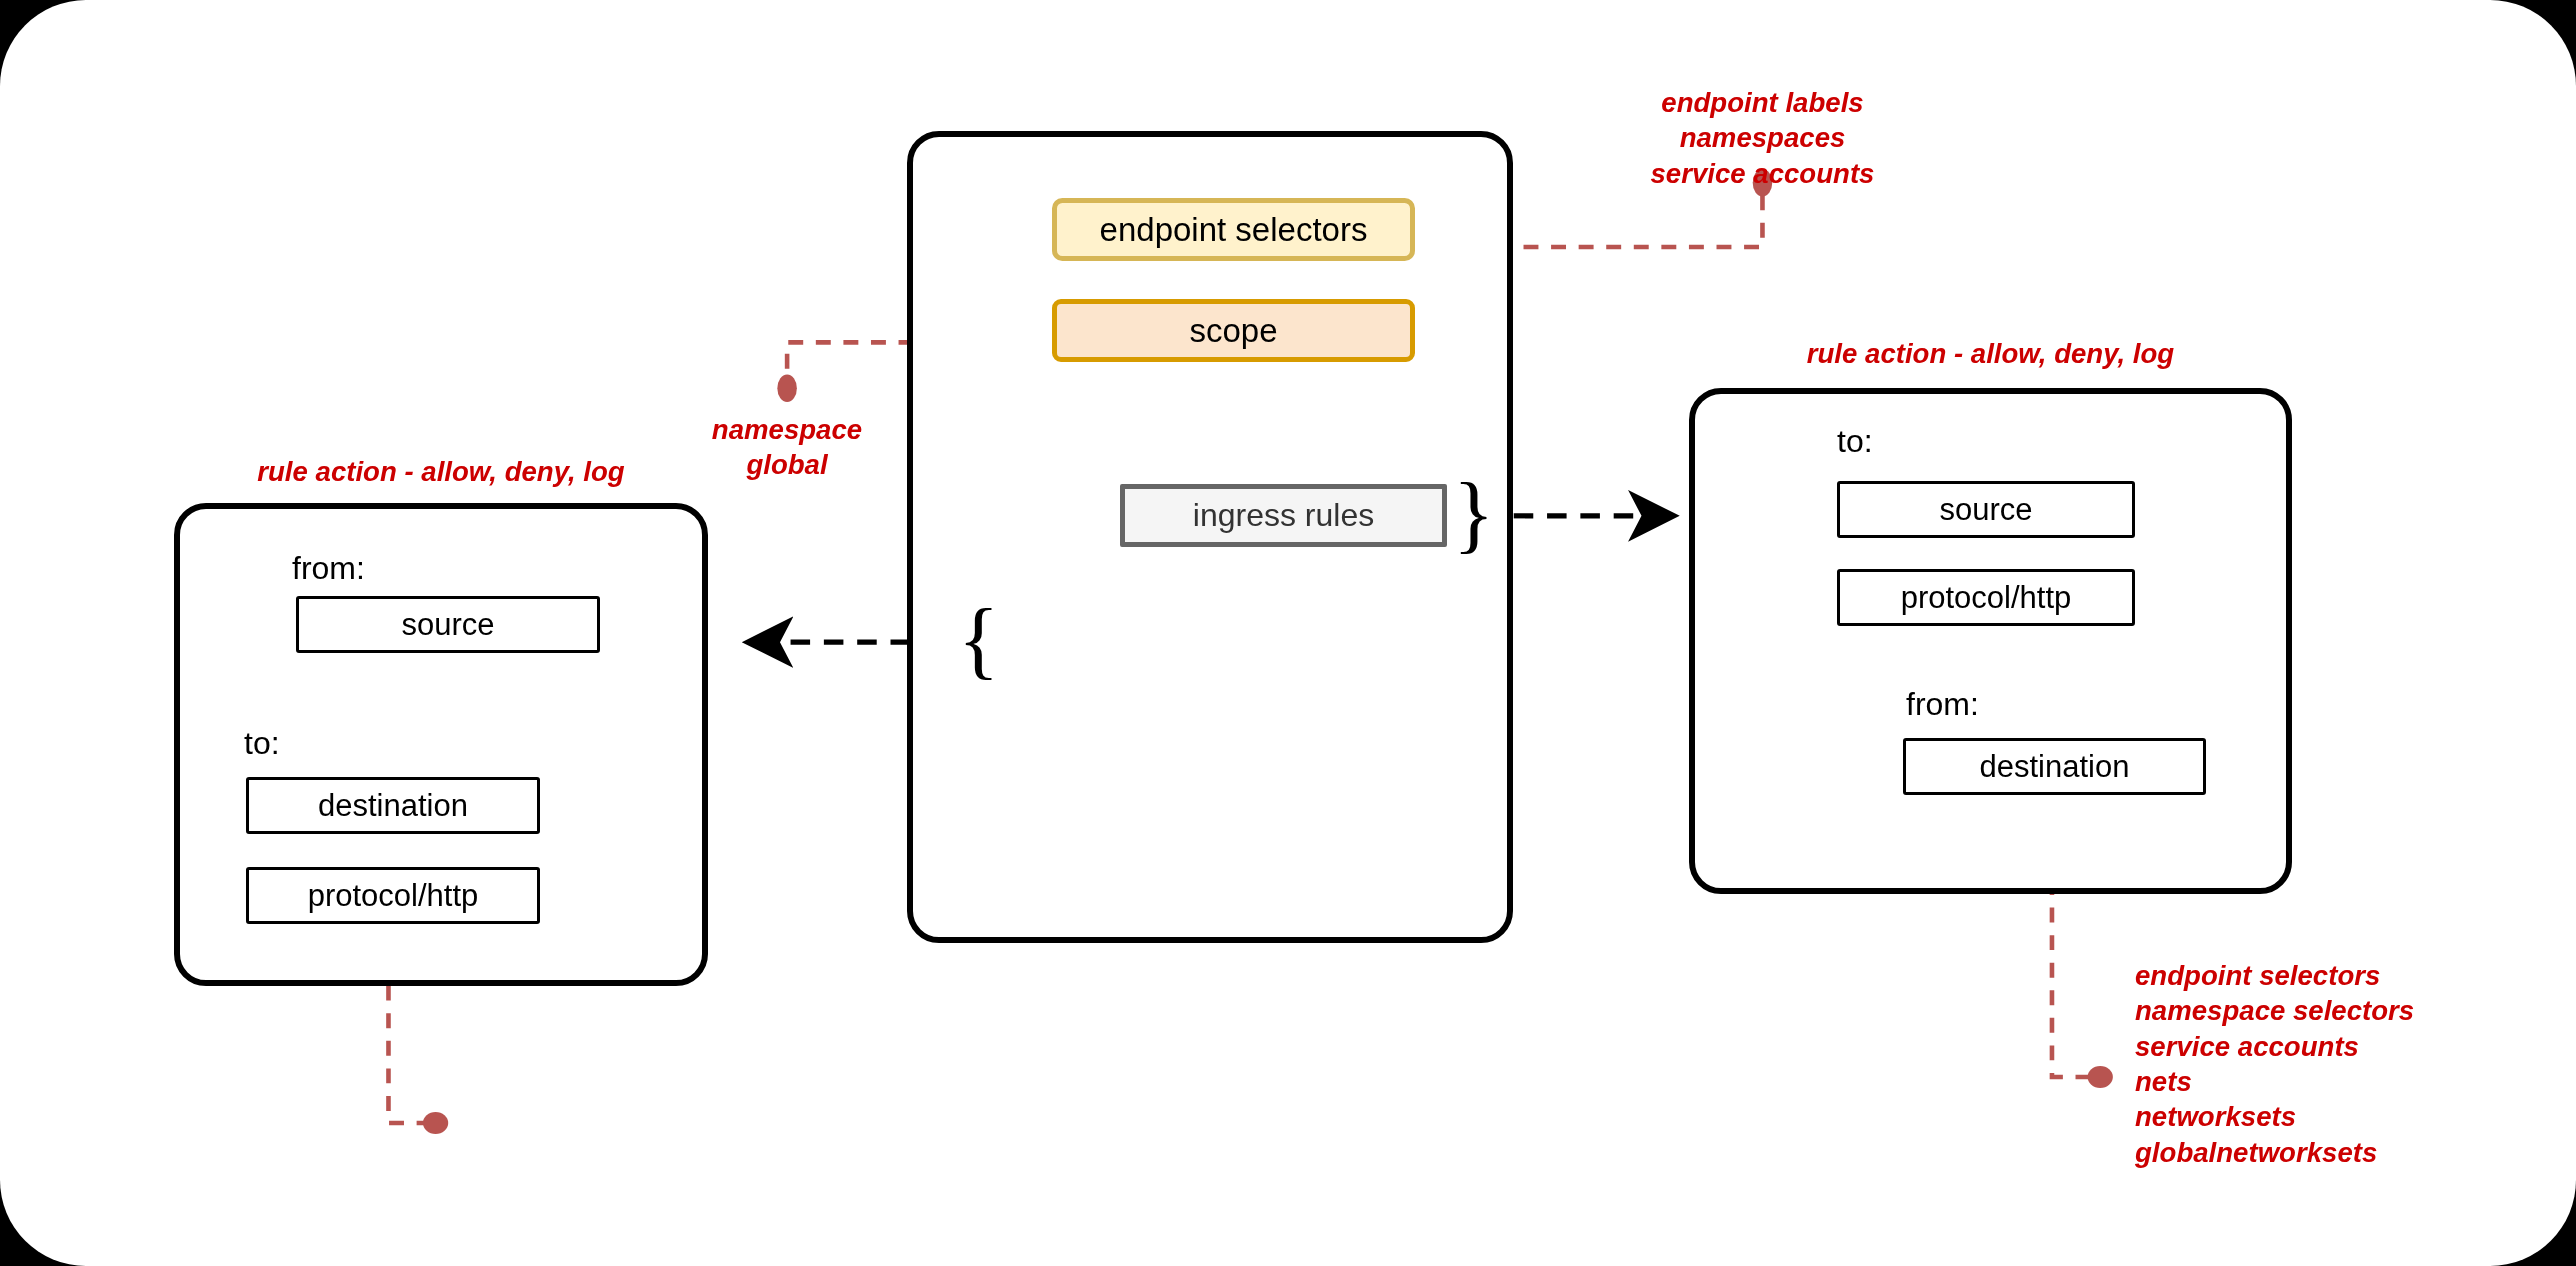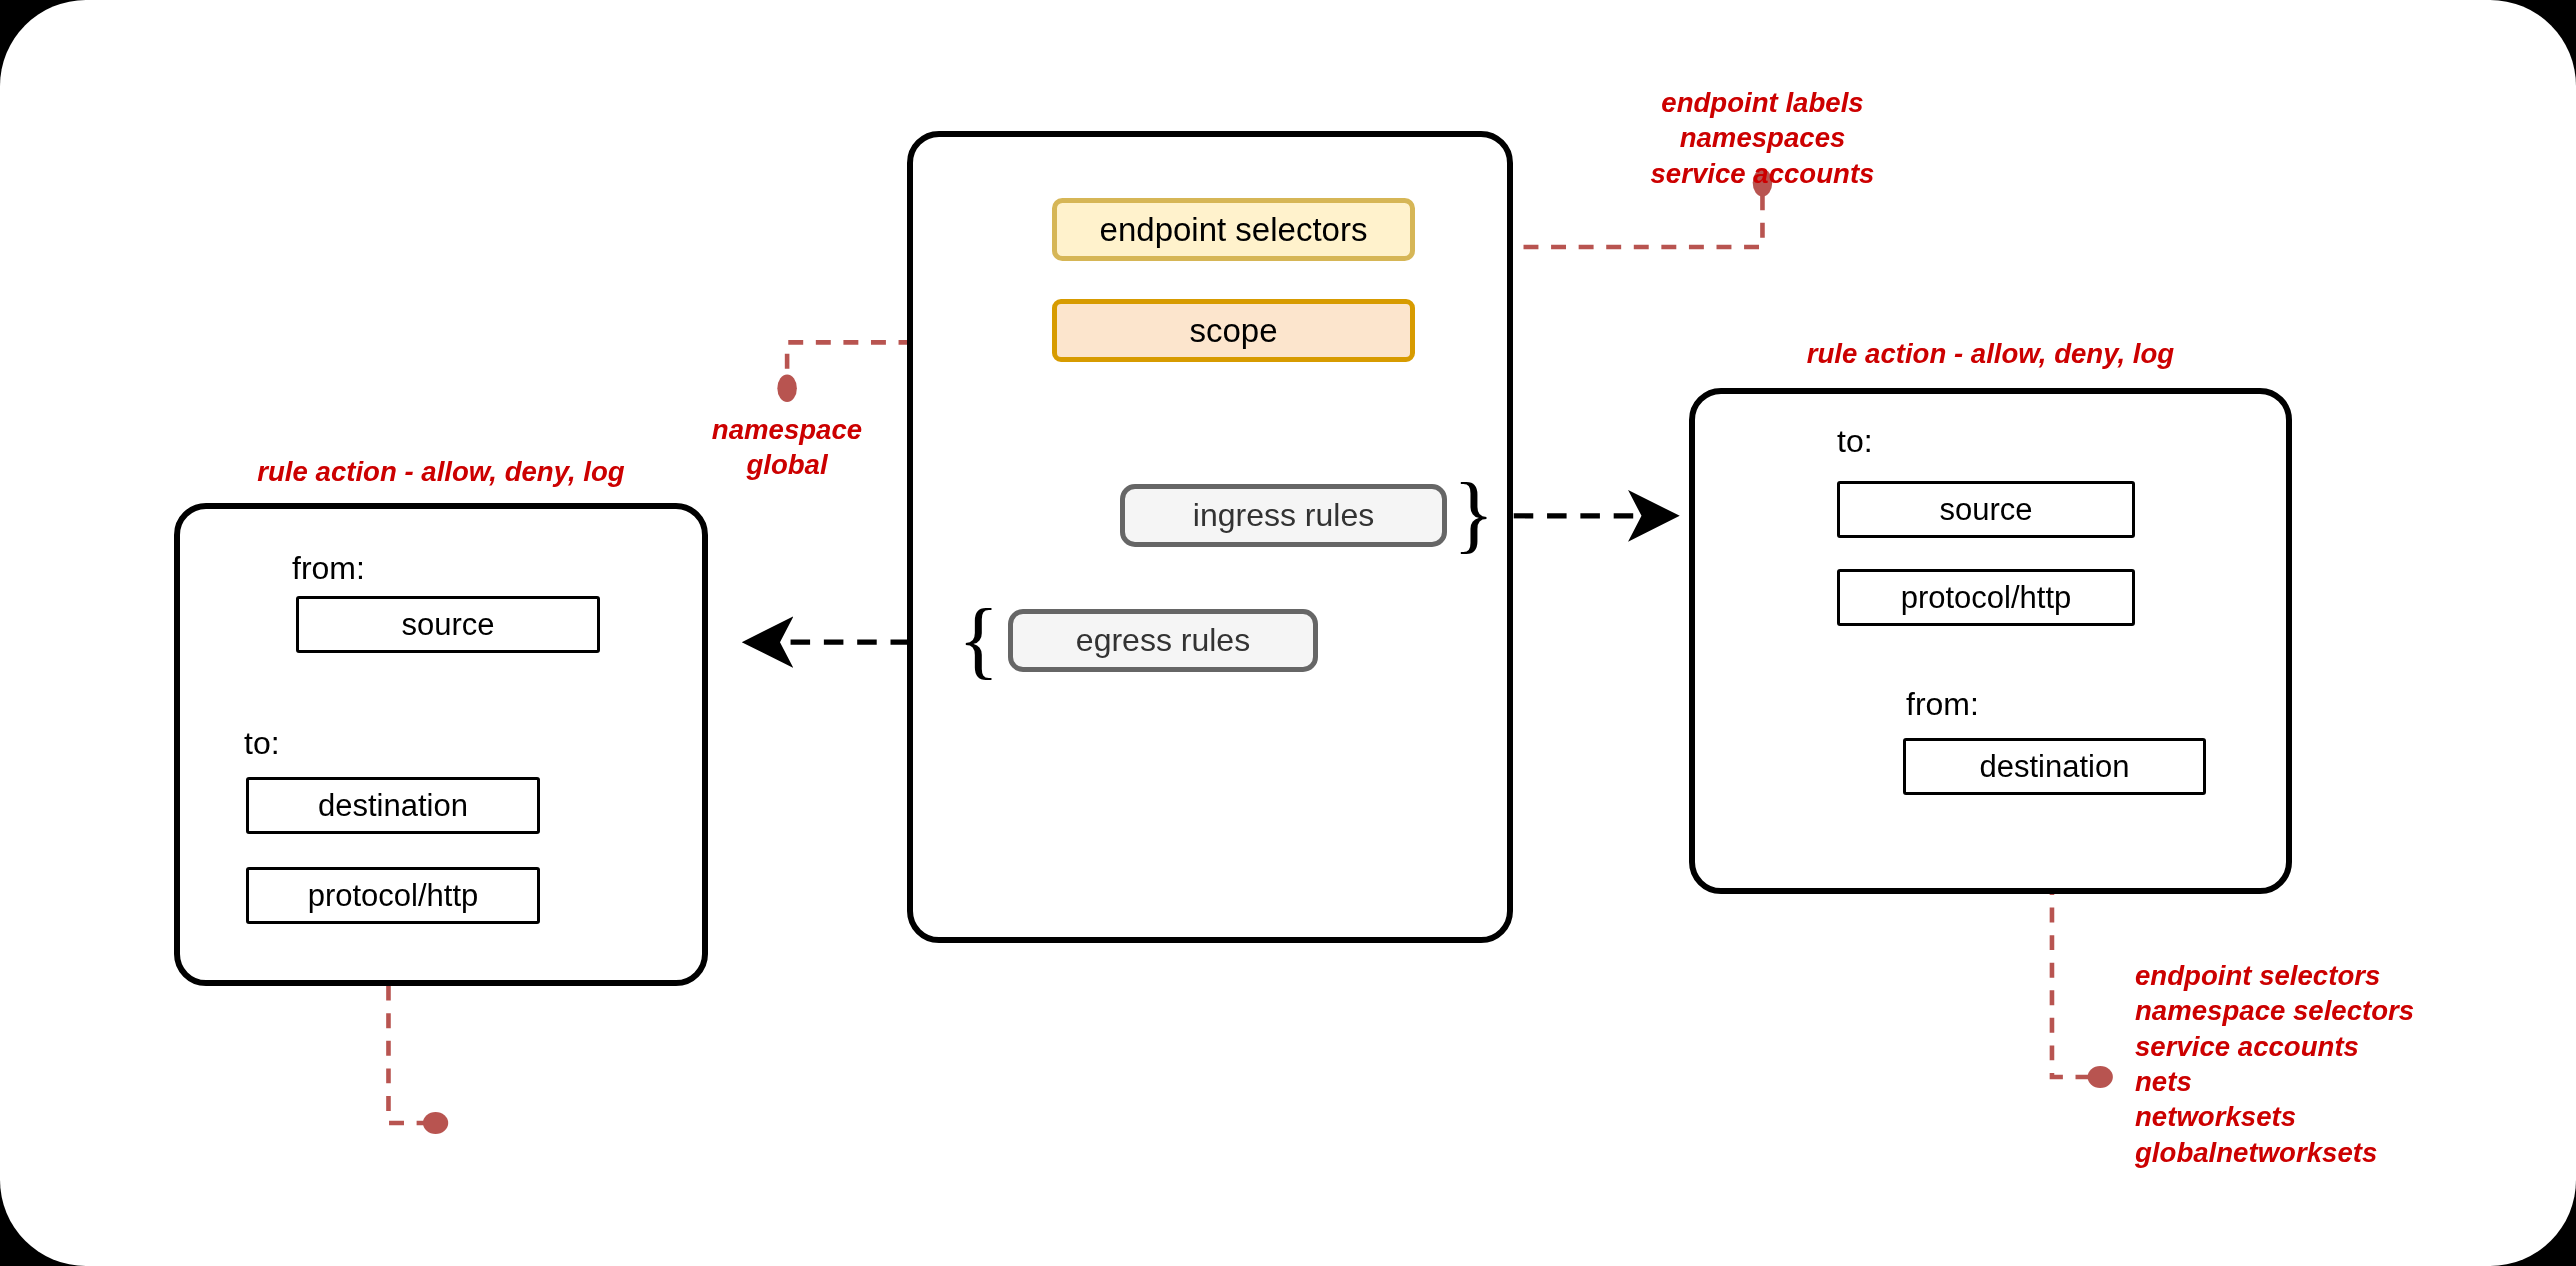--- a/index.html
+++ b/index.html
@@ -56,21 +56,21 @@
   }
   .chip-orange {
     border: 5.2px solid #d79b00;
     border-radius: 9px;
     background: #fce5cd;
     color: #000000;
     font-size: 33px;
   }
   .chip-grey {
     border: 5.2px solid #666666;
-    border-radius: 15px;
+    border-radius: 2px;
     background: #f5f5f5;
     color: #333333;
     font-size: 32px;
   }
 
   .field-label {
     position: absolute;
     color: #000000;
     font-size: 32px;
     line-height: 1;
@@ -147,23 +147,20 @@
   <div class="rbox chip-orange" style="left:1052px; top:299px; width:363px; height:63px;">
     <span>scope</span>
   </div>
 
   <div class="rbox chip-grey" style="left:1120px; top:484px; width:327px; height:63px;">
     <span>ingress rules</span>
   </div>
 
   <div class="brace" style="left:1453px; top:470px;">}</div>
 
-  <div class="rbox chip-grey" style="left:1008px; top:609px; width:310px; height:63px;">
-    <span>egress rules</span>
-  </div>
 
   <div class="brace" style="left:958px; top:596px;">{</div>
 
   <div class="annot center" style="left:174px; top:454px; width:534px;">rule action - allow, deny, log</div>
 
   <div class="rbox outer-group" style="left:174px; top:503px; width:534px; height:483px;"></div>
 
   <div class="field-label" style="left:292px; top:552px;">from:</div>
 
   <div class="rbox inner-plain" style="left:296px; top:596px; width:304px; height:57px;">

